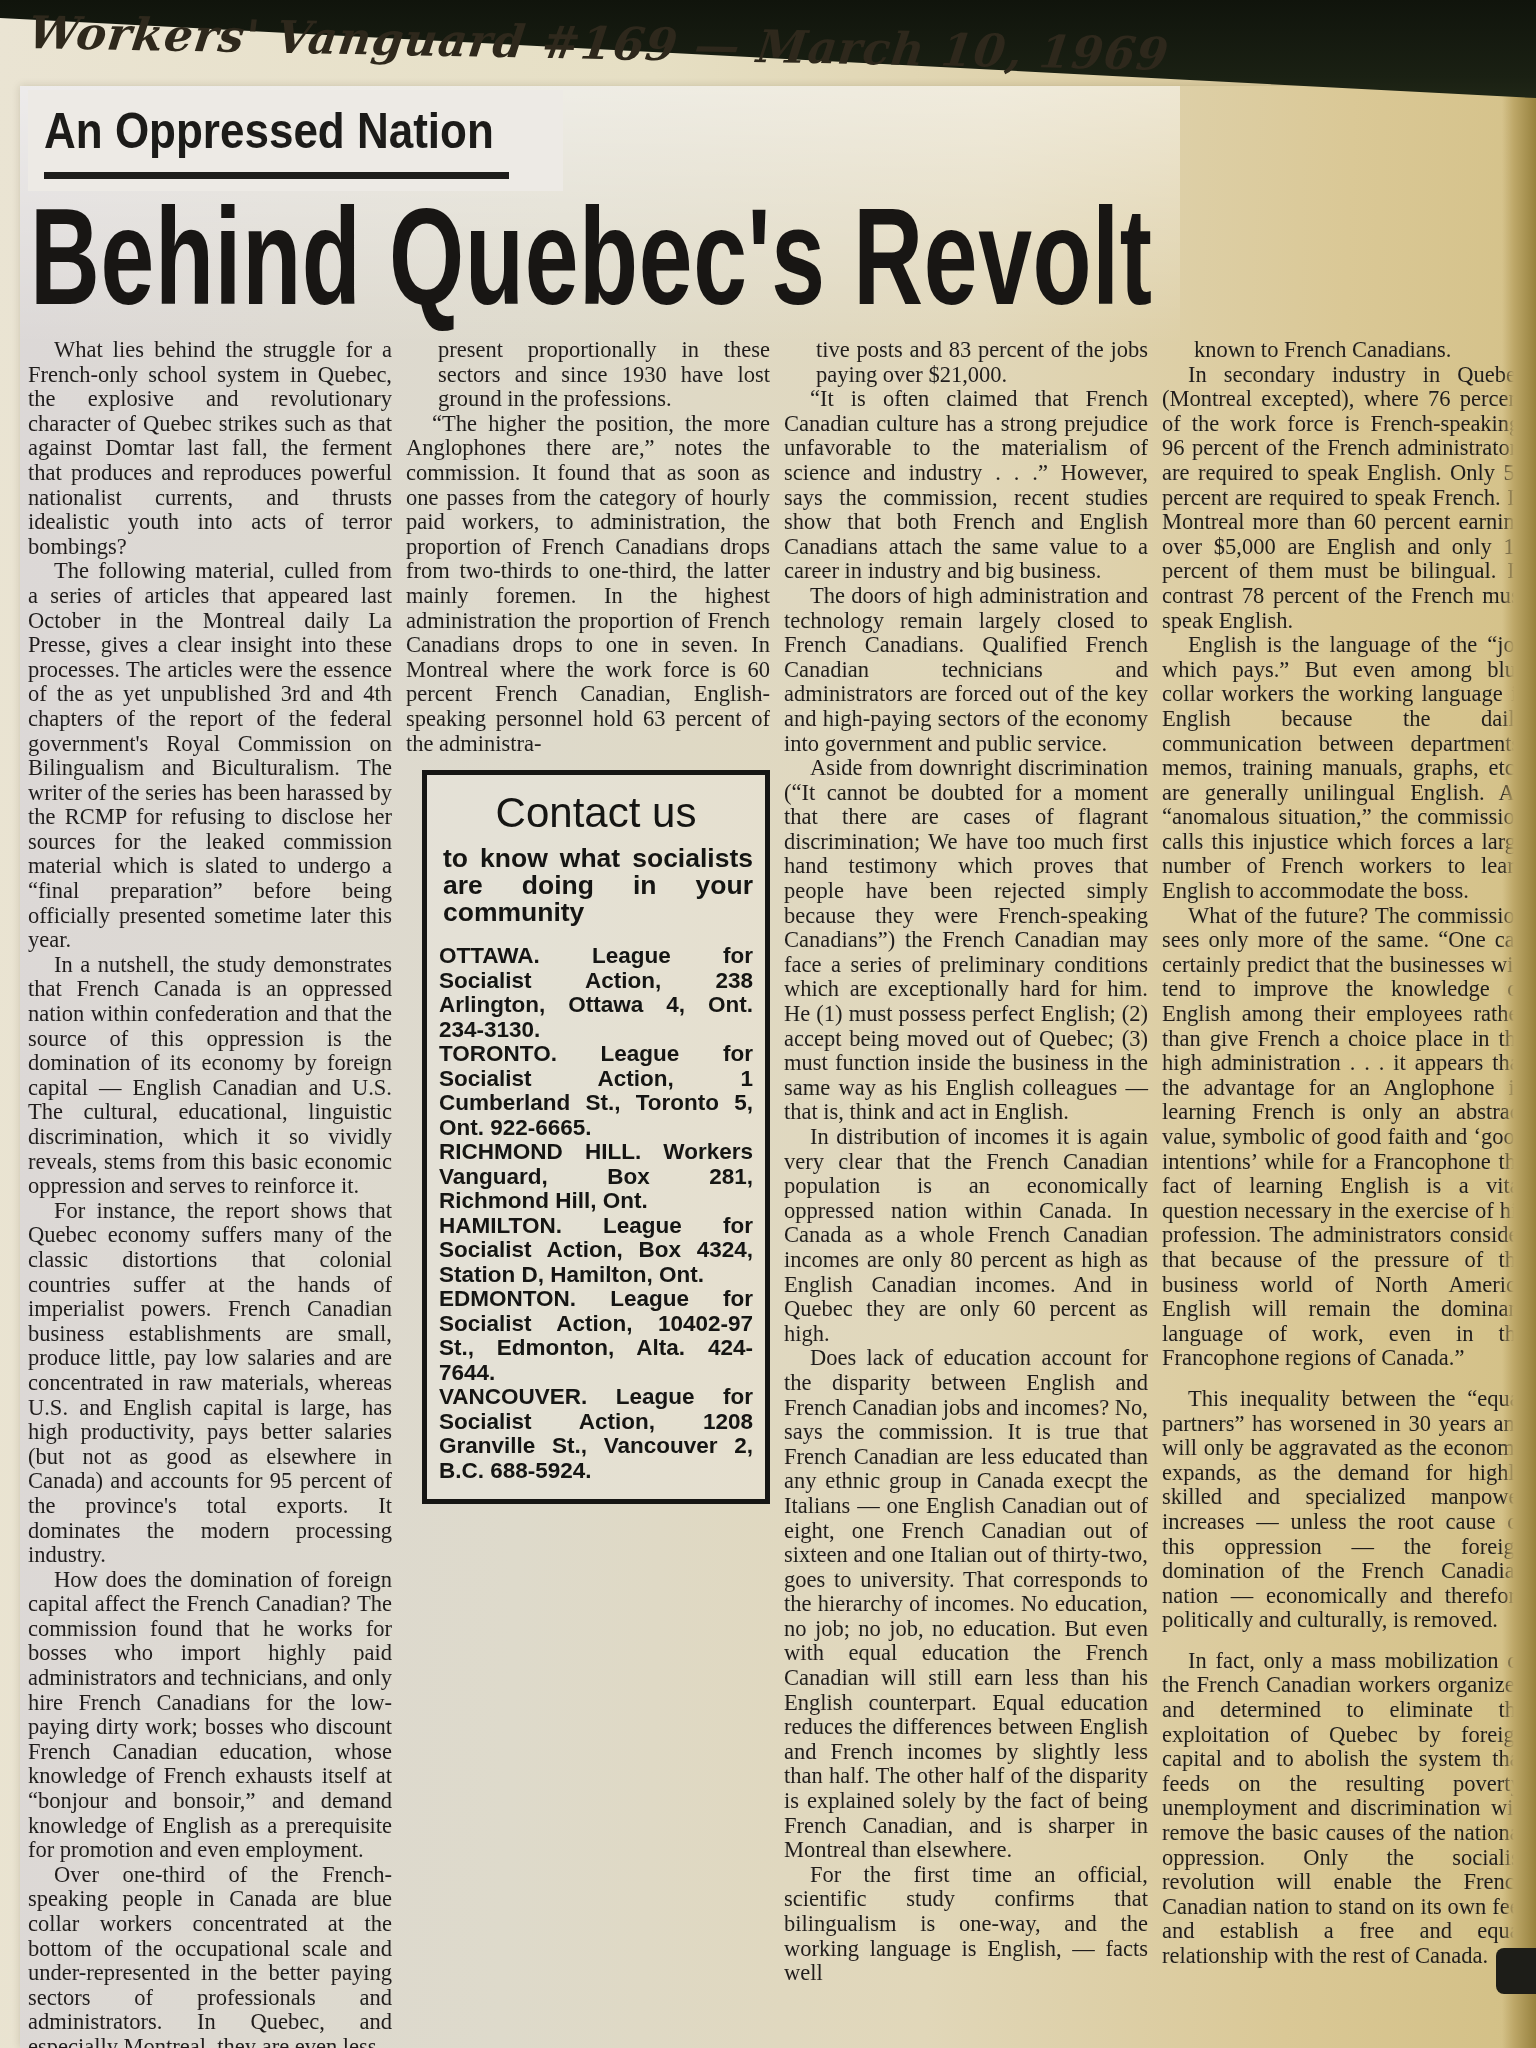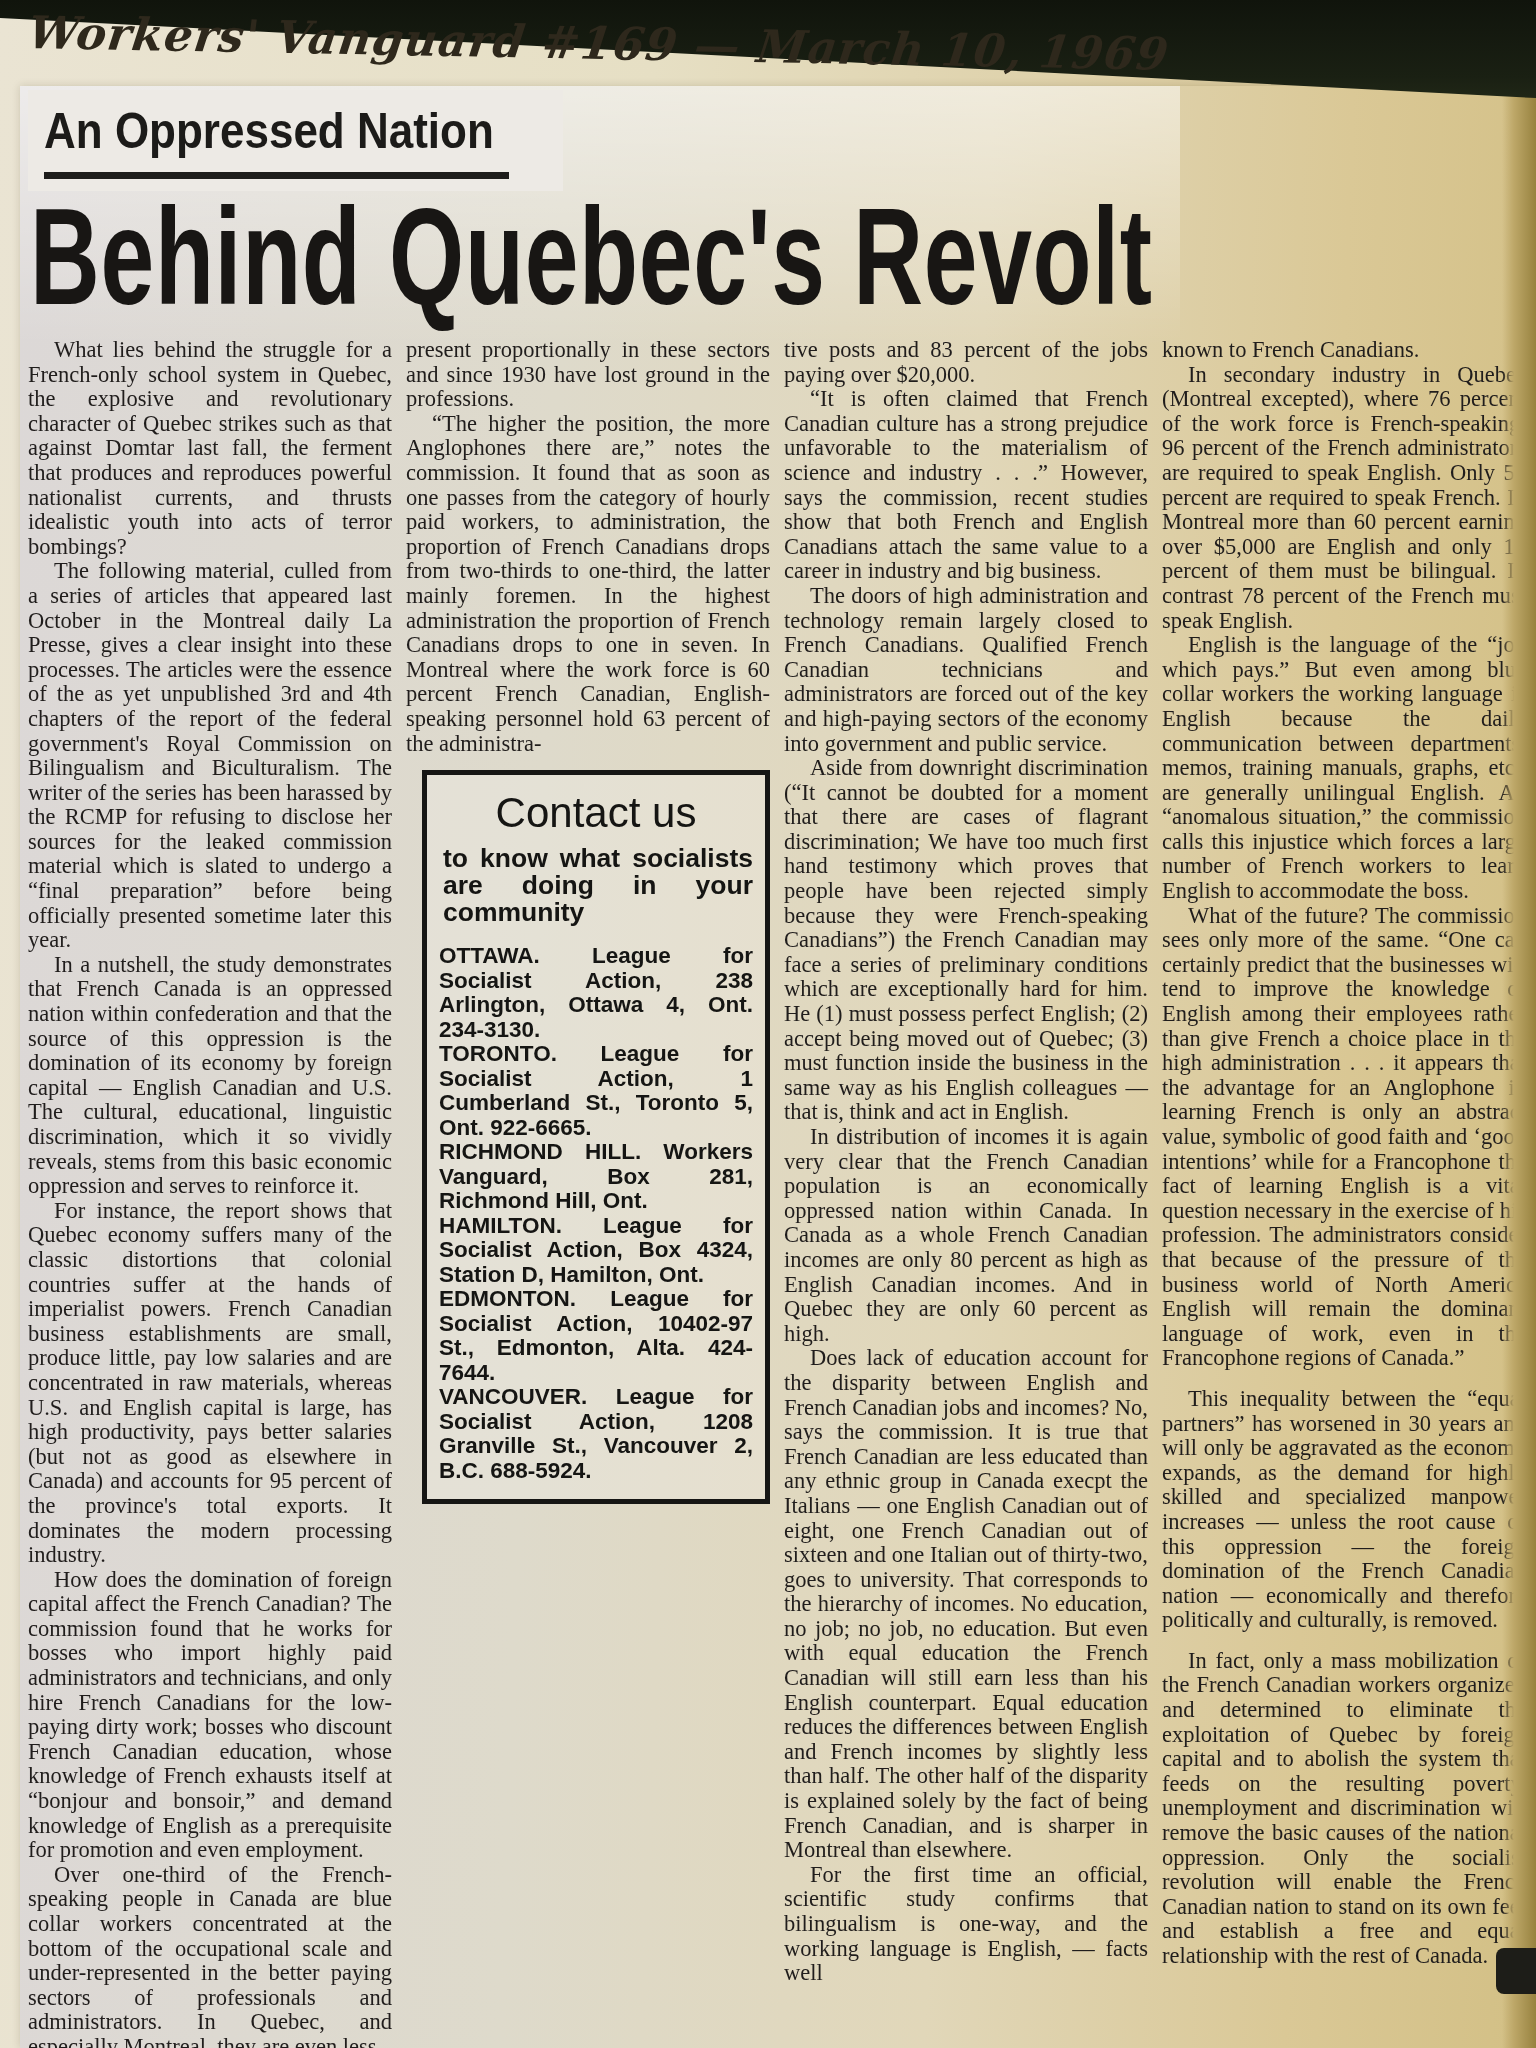--- a/index.html
+++ b/index.html
@@ -65,21 +65,21 @@
   }
   .cols{
     position:absolute;left:8px;top:252px;display:flex;gap:14px;
   }
   .col{
     width:364px;flex:0 0 364px;
     font-size:22.5px;line-height:24.6px;color:#201d1c;
     text-align:justify;hyphens:auto;-webkit-hyphens:auto;
   }
   .col p{margin:0;text-indent:26px;}
-  .col p.noindent{text-indent:0;}
+  .col p.noindent{text-indent:0;margin-left:32px;}
   .col p.sp{margin-top:16px;}
   .contact-box{
     box-sizing:border-box;margin:14px 0 0 16px;width:348px;
     border:5px solid #161614;background:rgba(240,238,233,0.35);
     padding:14px 12px 16px 12px;
     font-family:"Liberation Sans",sans-serif;color:#151513;
   }
   .contact-title{
     text-align:center;font-weight:normal;font-size:42px;line-height:44px;
     letter-spacing:0px;margin:2px 0 10px 0;
@@ -135,21 +135,21 @@
         <div class="contact-entry">OTTAWA. League for Socialist Action, 238 Arlington, Ottawa 4, Ont. 234-3130.</div>
         <div class="contact-entry">TORONTO. League for Socialist Action, 1 Cumberland St., Toronto 5, Ont. 922-6665.</div>
         <div class="contact-entry">RICHMOND HILL. Workers Vanguard, Box 281, Richmond Hill, Ont.</div>
         <div class="contact-entry">HAMILTON. League for Socialist Action, Box 4324, Station D, Hamilton, Ont.</div>
         <div class="contact-entry">EDMONTON. League for Socialist Action, 10402-97 St., Edmonton, Alta. 424-7644.</div>
         <div class="contact-entry">VANCOUVER. League for Socialist Action, 1208 Granville St., Vancouver 2, B.C. 688-5924.</div>
       </div>
     </div>
 
     <div class="col">
-      <p class="noindent">tive posts and 83 percent of the jobs paying over $20,000.</p>
+      <p class="noindent">tive posts and 83 percent of the jobs paying over $21,000.</p>
       <p>“It is often claimed that French Canadian culture has a strong prejudice unfavorable to the materialism of science and industry . . .” However, says the commission, recent studies show that both French and English Canadians attach the same value to a career in industry and big business.</p>
       <p>The doors of high administration and technology remain largely closed to French Canadians. Qualified French Canadian technicians and administrators are forced out of the key and high-paying sectors of the economy into government and public service.</p>
       <p>Aside from downright discrimination (“It cannot be doubted for a moment that there are cases of flagrant discrimination; We have too much first hand testimony which proves that people have been rejected simply because they were French-speaking Canadians”) the French Canadian may face a series of preliminary conditions which are exceptionally hard for him. He (1) must possess perfect English; (2) accept being moved out of Quebec; (3) must function inside the business in the same way as his English colleagues — that is, think and act in English.</p>
       <p>In distribution of incomes it is again very clear that the French Canadian population is an economically oppressed nation within Canada. In Canada as a whole French Canadian incomes are only 80 percent as high as English Canadian incomes. And in Quebec they are only 60 percent as high.</p>
       <p>Does lack of education account for the disparity between English and French Canadian jobs and incomes? No, says the commission. It is true that French Canadian are less educated than any ethnic group in Canada execpt the Italians — one English Canadian out of eight, one French Canadian out of sixteen and one Italian out of thirty-two, goes to university. That corresponds to the hierarchy of incomes. No education, no job; no job, no education. But even with equal education the French Canadian will still earn less than his English counterpart. Equal education reduces the differences between English and French incomes by slightly less than half. The other half of the disparity is explained solely by the fact of being French Canadian, and is sharper in Montreal than elsewhere.</p>
       <p>For the first time an official, scientific study confirms that bilingualism is one-way, and the working language is English, — facts well</p>
     </div>
 
     <div class="col">
       <p class="noindent">known to French Canadians.</p>

